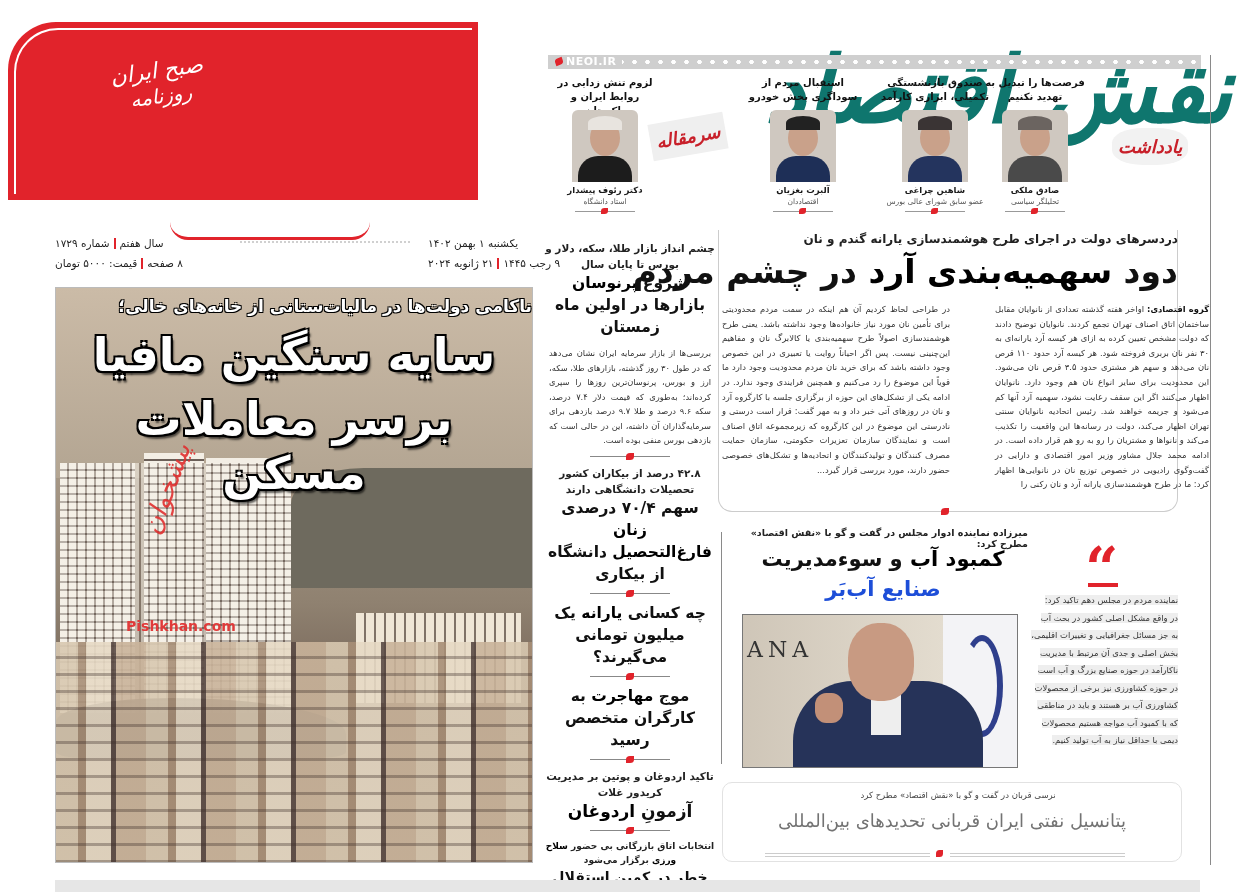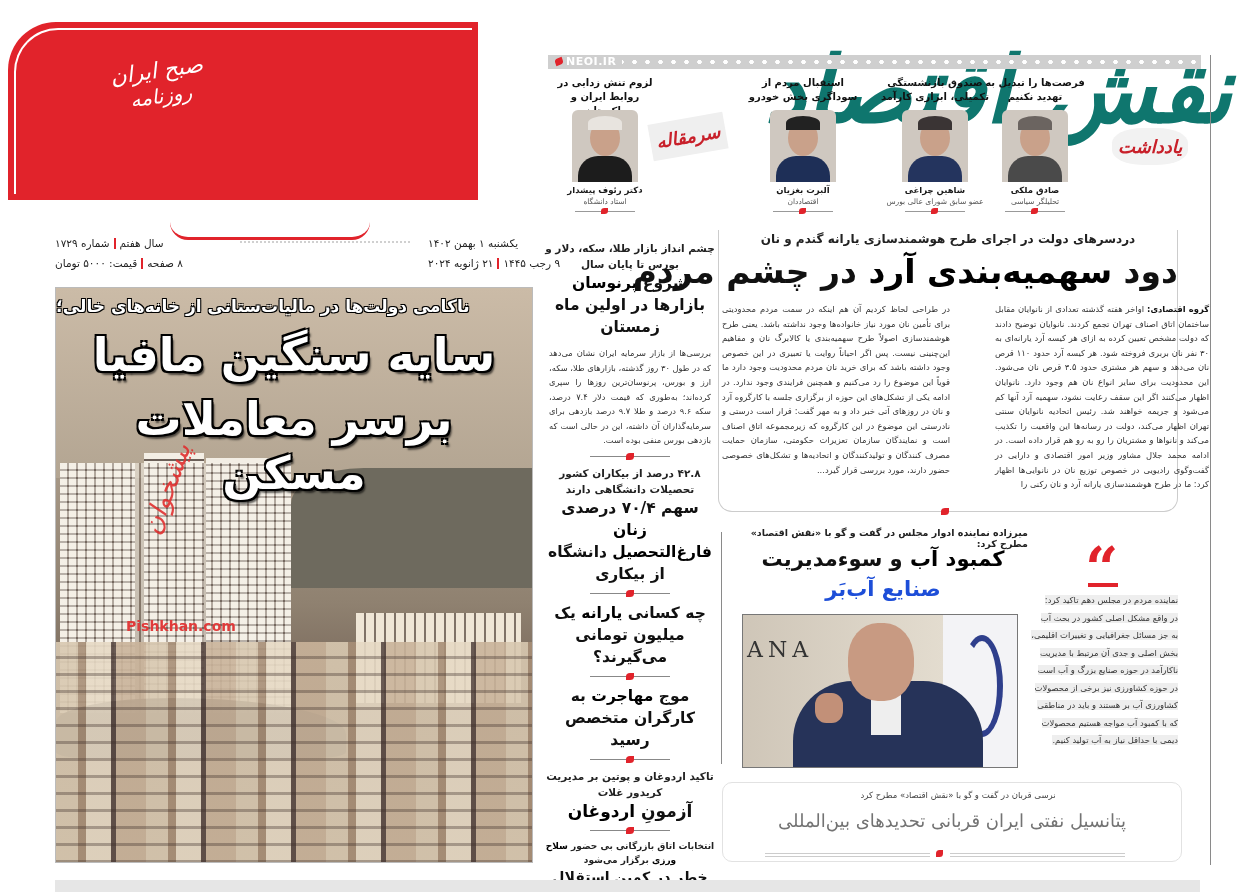--- a/index.html
+++ b/index.html
@@ -61,40 +61,40 @@
   #hero .tower { position: absolute; background: repeating-linear-gradient(180deg, #f3eee5 0 6px, #6b5f58 6px 8px); }
   #hero .tower2 { position: absolute; background: repeating-linear-gradient(90deg, #f6f1e8 0 7px, #7b6d63 7px 9px); opacity: 0.55; }
   #hero .city { position: absolute; left: 0; bottom: 0; width: 100%; height: 220px;
                 background: repeating-linear-gradient(90deg, #d8c8b0 0 22px, #a78e76 22px 30px, #e6d9c4 30px 55px, #5a4a44 55px 60px, #c9b39a 60px 90px);
                 opacity: 0.9; }
   #hero .city2 { position: absolute; left: 0; bottom: 0; width: 100%; height: 220px;
                 background: repeating-linear-gradient(180deg, transparent 0 14px, rgba(60,45,40,0.35) 14px 17px); }
   #hero .trees { position: absolute; left: 0; top: 410px; width: 290px; height: 60px; background: #2e2a2e; border-radius: 40% 60% 10% 10%; opacity: 0.85; }
   #hero .hill { position: absolute; left: 235px; top: 180px; width: 243px; height: 120px; background: #6e6a5e; border-radius: 30% 0 0 0; }
   #hero .rightbld { position: absolute; left: 300px; top: 325px; width: 165px; height: 90px; background: repeating-linear-gradient(90deg, #efe6d6 0 8px, #7f7267 8px 10px); }
-  #hero-kicker { left: 0; top: 8px; width: 100%; text-align: left; direction: rtl; font-size: 17px; font-weight: bold; color: #fff;
+  #hero-kicker { left: 0; top: 8px; width: 100%; text-align: right; direction: rtl; font-size: 17px; font-weight: bold; color: #fff;
                  text-shadow: 1px 1px 0 #000, -1px -1px 0 #000, 1px -1px 0 #000, -1px 1px 0 #000; }
   .hero-title { left: 0; width: 100%; text-align: center; direction: rtl; font-size: 46px; font-weight: bold; color: #fff;
                 text-shadow: 2px 2px 0 #000, -2px -2px 0 #000, 2px -2px 0 #000, -2px 2px 0 #000, 3px 4px 2px rgba(0,0,0,.6); letter-spacing: -1px; }
   #hero-title-1 { top: 40px; }
   #hero-title-2 { top: 104px; }
   #watermark { left: 80px; top: 240px; direction: rtl; font-family: "DejaVu Serif", serif; font-style: italic; font-size: 26px; color: #e03030; transform: rotate(-70deg); transform-origin: left top; opacity: 0.9; }
   #watermark-url { left: 70px; top: 330px; font-size: 14px; color: #e03a3a; font-weight: bold; }
 
   
   #mid-col { left: 545px; top: 240px; width: 170px; direction: rtl; text-align: center; }
   .mid-kicker { font-size: 10.5px; font-weight: bold; line-height: 16px; color: #222; }
   .mid-head { font-size: 15.5px; font-weight: bold; line-height: 22px; color: #111; letter-spacing: -0.3px; }
   .mid-body { font-size: 8.3px; line-height: 14.5px; text-align: justify; color: #333; margin-top: 8px; padding: 0 4px; }
   .mid-divider { margin: 8px auto; width: 80px; height: 1px; background: #888; position: relative; }
   .mid-divider::after { content: ""; position: absolute; left: 36px; top: -3px; width: 8px; height: 7px; background: #e1232b; border-radius: 50% 0; }
 
   
   #main-box { left: 718px; top: 230px; width: 460px; height: 282px; border: 1px solid #ccc; border-top: none; border-radius: 0 0 14px 14px; }
-  #main-kicker { left: 718px; top: 232px; width: 460px; text-align: center; direction: rtl; font-size: 12px; font-weight: bold; color: #222; }
+  #main-kicker { left: 718px; top: 232px; width: 460px; direction: rtl; font-size: 12px; font-weight: bold; color: #222; }
   #main-title { left: 718px; top: 252px; width: 460px; text-align: center; direction: rtl; font-size: 33px; font-weight: bold; color: #111; letter-spacing: -1.5px; white-space: nowrap; }
   .main-text { top: 302px; direction: rtl; text-align: justify; font-size: 8.4px; line-height: 14.6px; color: #333; }
   #main-text-right { left: 995px; width: 214px; }
   #main-text-left { left: 722px; width: 228px; }
   .main-text b { color: #111; }
   #main-dot { left: 941px; top: 508px; width: 8px; height: 7px; background: #e1232b; border-radius: 50% 0; }
 
   
   #int-vline { left: 721px; top: 532px; width: 1px; height: 232px; background: #8a8a8a; }
   #int-kicker { left: 738px; top: 527px; width: 290px; text-align: right; direction: rtl; font-size: 9.5px; font-weight: bold; color: #222; }

